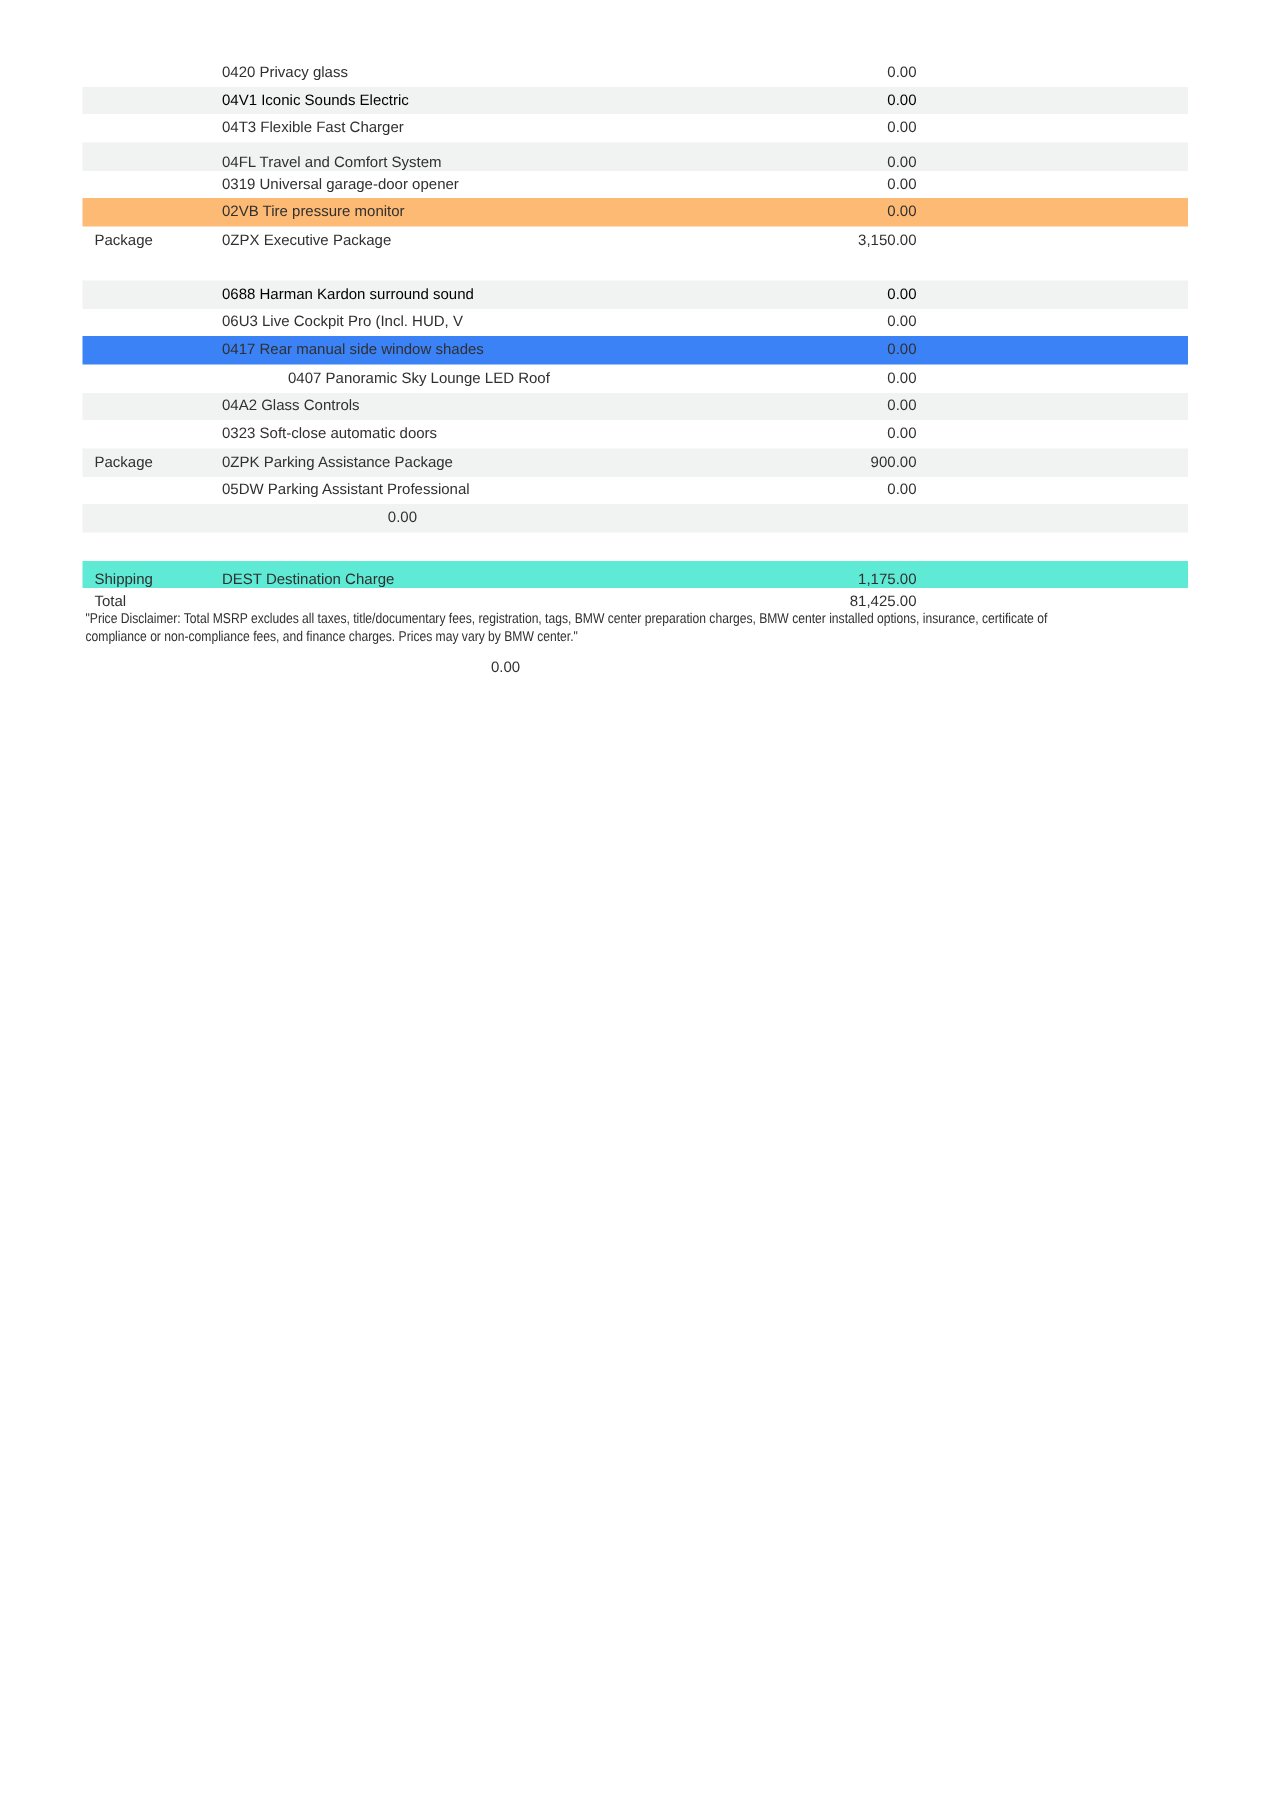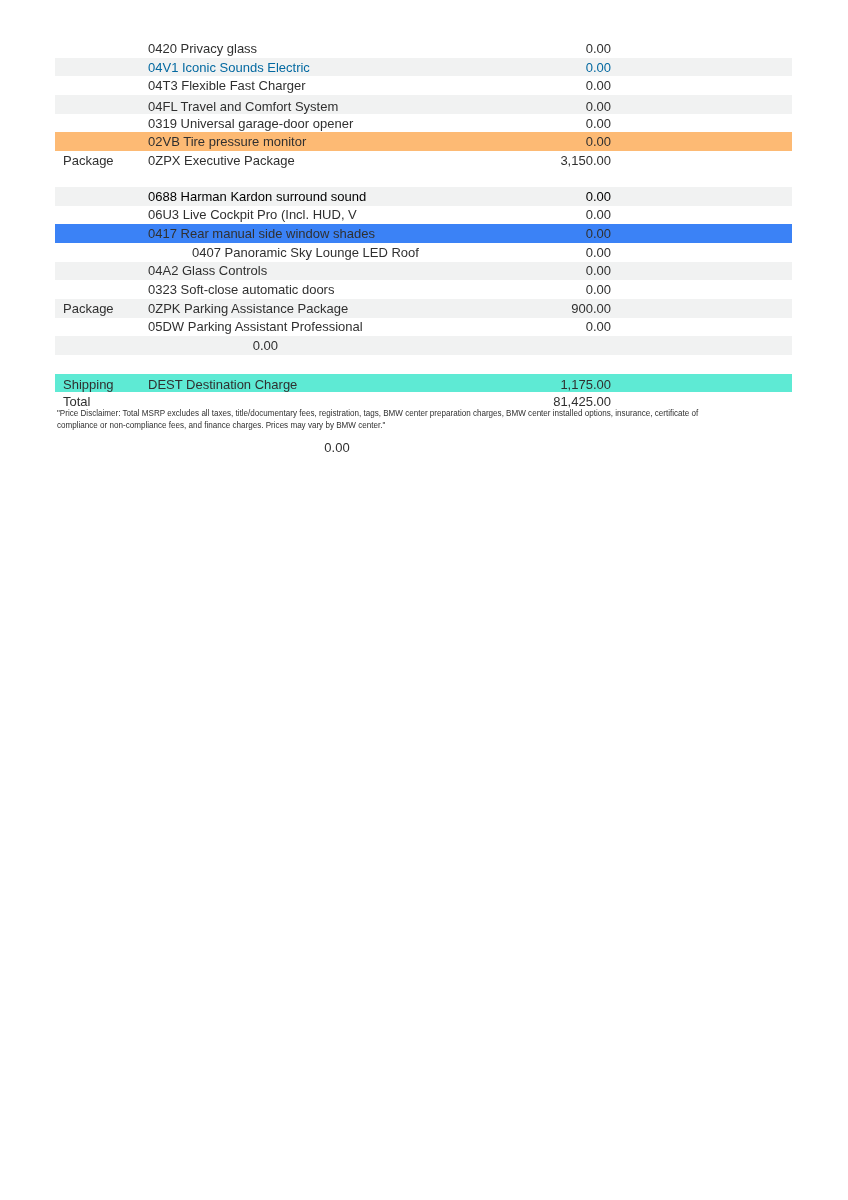--- a/index.html
+++ b/index.html
@@ -22,21 +22,21 @@
     top: 39px;
     width: 737px;
   }
   .row {
     display: flex;
     align-items: center;
     height: 18.7px;
     box-sizing: border-box;
     padding-left: 8px;
     padding-right: 181px;
-    font-size: 13px;
+    font-size: 10px;
     color: #303030;
   }
   .row.striped { background: #f1f2f2; }
   .cat  { flex: 0 0 85px; white-space: nowrap; }
   .item { flex: 1 1 auto; white-space: nowrap; overflow: hidden; }
   .price { flex: 0 0 130px; text-align: right; white-space: nowrap; }
   .disclaimer {
     position: absolute;
     left: 57px;
     top: 407px;
@@ -54,21 +54,21 @@
 
 <div class="page">
 
   <div class="options-table">
     <div class="row" style="color: rgb(48, 48, 48);">
       <span class="cat"></span>
       <span class="item">0420 Privacy glass</span>
       <span class="price">0.00</span>
     </div>
 
-    <div class="row striped" style="background: rgb(241, 242, 242); color: #0369a1;">
+    <div class="row striped" style="background: rgb(241, 242, 242); color: #000000;">
       <span class="cat"></span>
       <span class="item">04V1 Iconic Sounds Electric</span>
       <span class="price">0.00</span>
     </div>
 
     <div class="row" style="color: rgb(48, 48, 48); align-items: center;">
       <span class="cat"></span>
       <span class="item">04T3 Flexible Fast Charger</span>
       <span class="price">0.00</span>
     </div>

